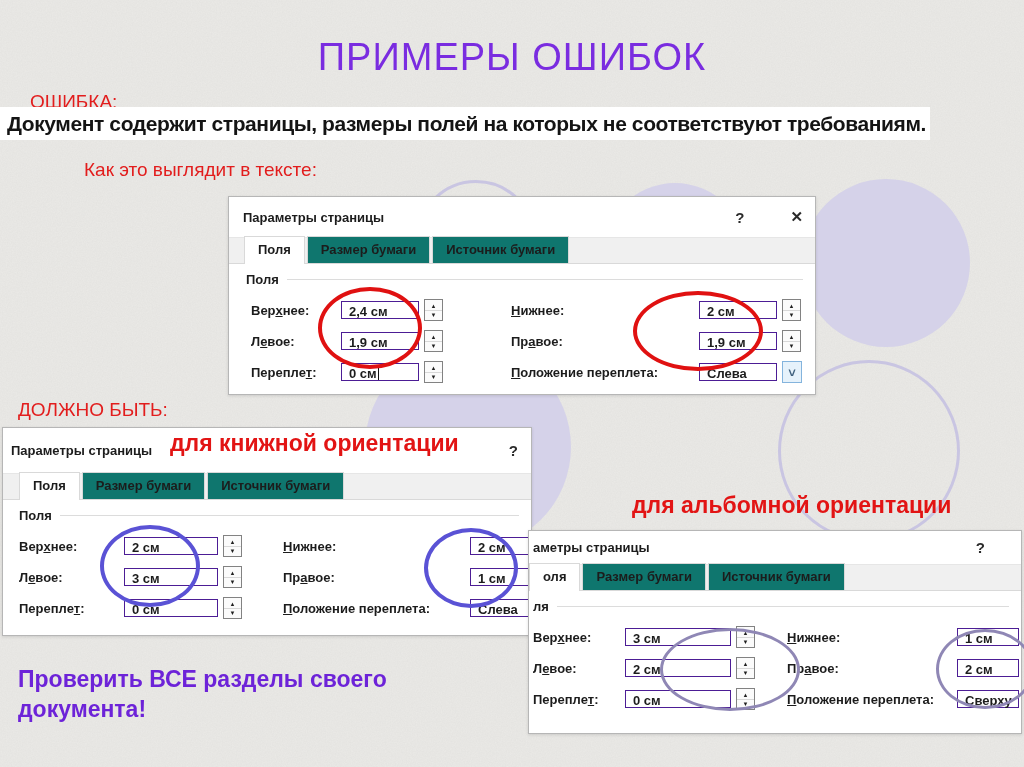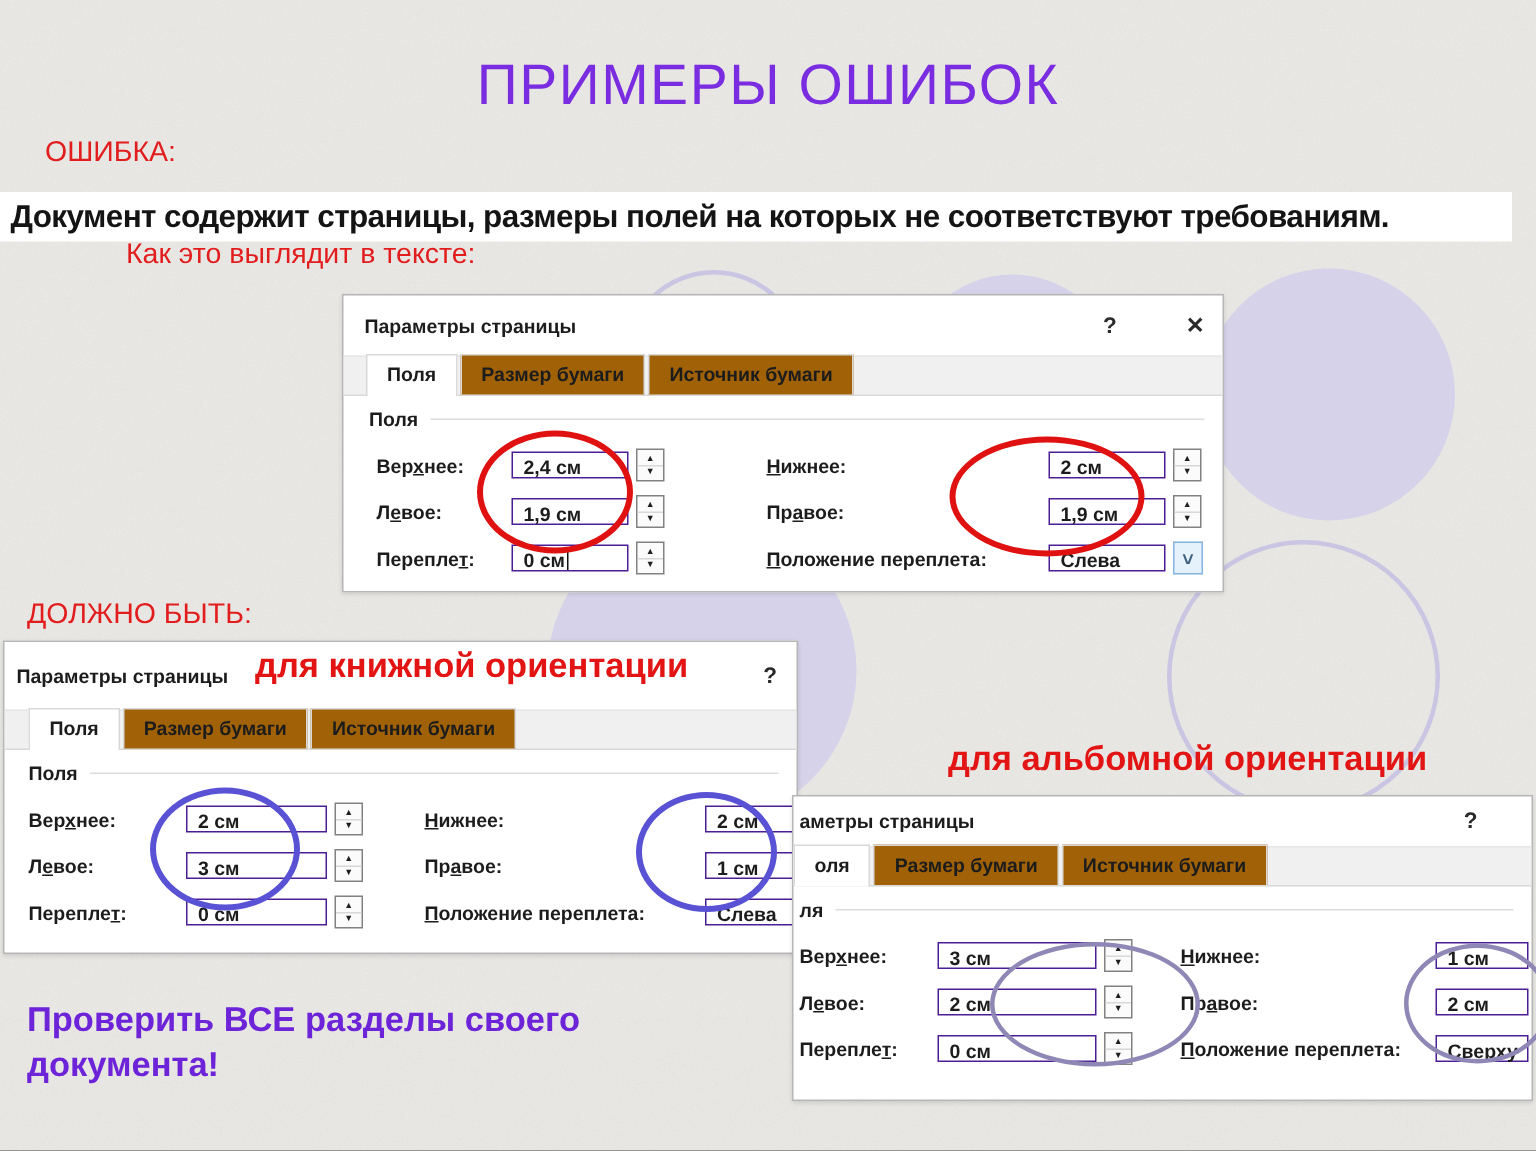--- a/index.html
+++ b/index.html
@@ -12,21 +12,21 @@
   .deco.fill{background:#d5d2e9;}
   .deco.ring{border:3px solid #c9c5e2;background:transparent;}
 
   
   .page-title{position:absolute;left:0;right:0;top:20px;text-align:center;z-index:2;
               font-size:38px;font-weight:400;color:#7a2ce0;letter-spacing:1px;margin-top:16px;}
   .red-label{position:absolute;z-index:2;font-size:19px;color:#e21d1d;}
   .lbl-error{left:30px;top:91px;}
   .lbl-how{left:84px;top:159px;}
   .lbl-should{left:18px;top:399px;z-index:5;}
-  .error-strip{position:absolute;left:0;top:128px;width:1008px;height:33px;background:#fff;
+  .error-strip{position:absolute;left:0;top:107px;width:930px;height:33px;background:#fff;
                z-index:2;display:flex;align-items:center;}
   .error-strip span{font-weight:bold;font-size:21px;color:#141414;padding-left:7px;letter-spacing:-0.4px;white-space:nowrap;}
   .overlay-note{position:absolute;font-size:23px;font-weight:600;color:#e21414;white-space:nowrap;}
   .note-portrait{left:170px;top:430px;z-index:7;}
   .note-landscape{left:632px;top:492px;z-index:2;}
   .check-note{position:absolute;left:18px;top:664px;z-index:2;font-size:23px;font-weight:bold;
               color:#6d23d8;line-height:1.32;}
 
   
   .dialog{position:absolute;background:#fff;border:1px solid #b6b6b6;font-size:13px;overflow:hidden;
@@ -43,21 +43,21 @@
   .dlg-close{font-size:15px;color:#2a2a2a;cursor:default;}
   .d1 .dlg-help{margin-right:46px;}
   .d1 .dlg-close{margin-right:12px;}
   .d2 .dlg-help{margin-right:13px;}
   .d3 .dlg-help{margin-right:36px;}
   .tabstrip{display:flex;align-items:flex-end;height:27px;background:#f0f0f0;
             border-top:1px solid #e6e6e6;border-bottom:1px solid #d9d9d9;box-sizing:border-box;}
   .d1 .tabstrip{padding-left:15px;}
   .d2 .tabstrip{padding-left:16px;}
   .d3 .tabstrip{padding-left:0;}
-  .tab{padding:5px 13px 6px;background:#a16207;border:1px solid #d9d9d9;border-bottom:none;
+  .tab{padding:5px 13px 6px;background:#0f766e;border:1px solid #d9d9d9;border-bottom:none;
        margin-right:2px;white-space:nowrap;}
   .tab.active{background:#fff;margin-bottom:-1px;padding-bottom:7px;}
   .group-head{display:flex;align-items:center;margin-top:8px;padding-right:12px;}
   .d1 .group-head{padding-left:17px;}
   .d2 .group-head{padding-left:16px;}
   .d3 .group-head{padding-left:4px;}
   .rule{flex:1;height:1px;background:#dcdcdc;margin-left:8px;}
   .fields{display:grid;row-gap:9px;align-items:center;}
   .d1 .fields{margin-top:12px;padding-left:22px;grid-template-columns:90px 112px 58px 188px auto;}
   .d2 .fields{margin-top:12px;padding-left:16px;grid-template-columns:105px 119px 40px 187px auto;}

